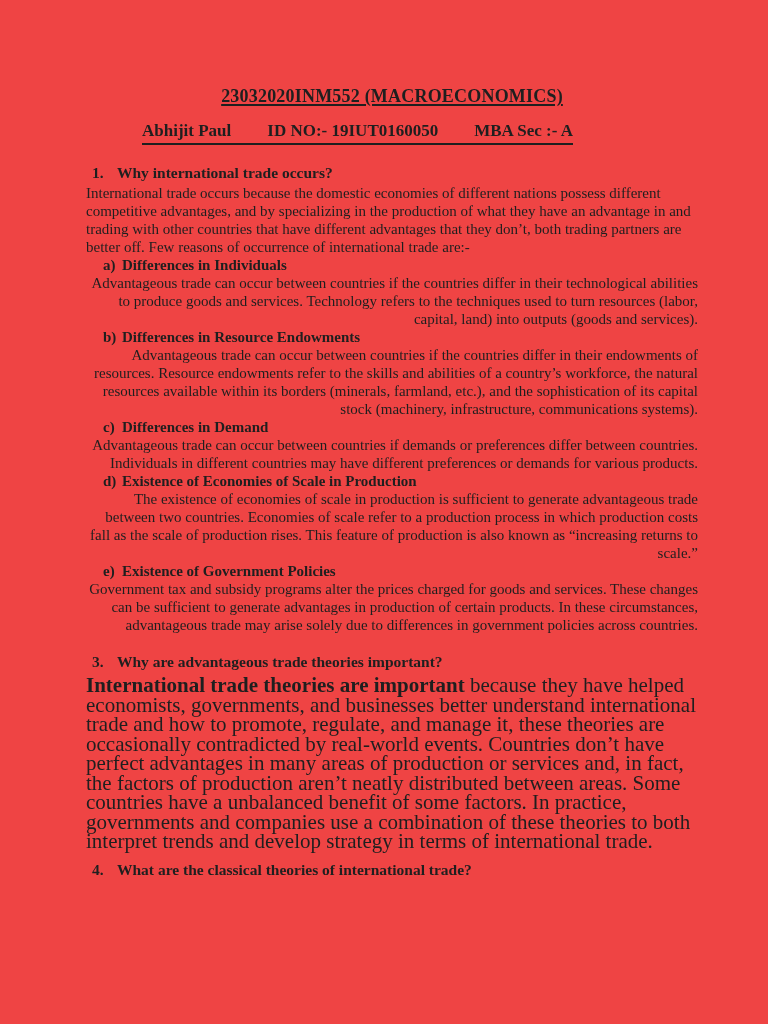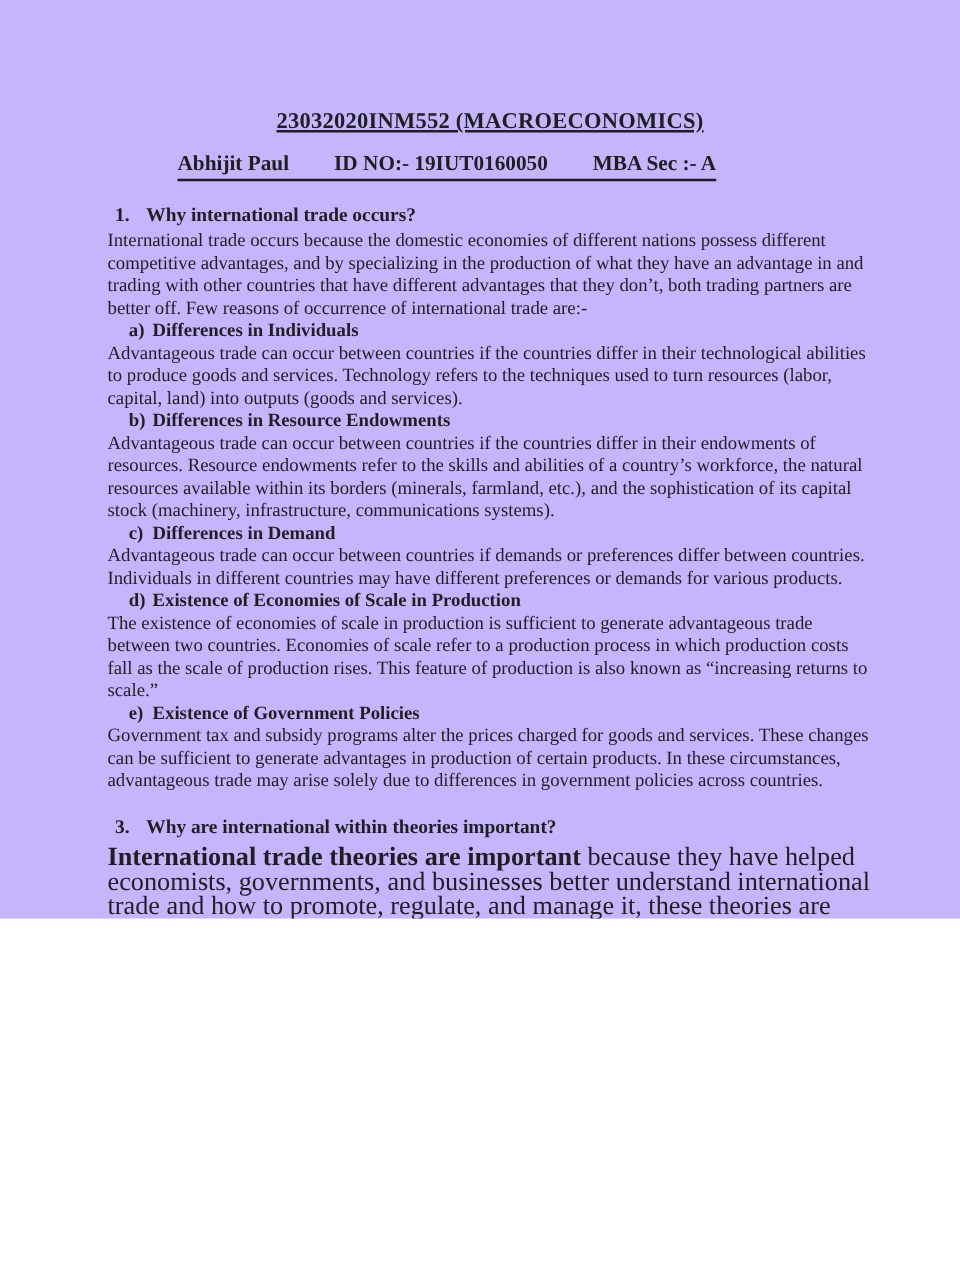--- a/index.html
+++ b/index.html
@@ -4,22 +4,22 @@
 <style>
   * { margin: 0; padding: 0; box-sizing: border-box; }
   html, body { background: #ffffff; }
   body {
     width: 768px;
     font-family: "Liberation Serif", "DejaVu Serif", serif;
   }
   .sheet {
     position: relative;
     width: 768px;
-    height: 735px;
-    background: #c4b5fd;
+    height: 1024px;
+    background: #ef4444;
     color: #1f1f1f;
     padding: 84px 70px 0 86px;
     overflow: hidden;
   }
   .doc-title {
     text-align: center;
     font-size: 18px;
     font-weight: 700;
     line-height: 24px;
     letter-spacing: 0.2px;
@@ -62,20 +62,21 @@
   .point-heading {
     display: flex;
     font-weight: 700;
     font-size: 15px;
     line-height: 18px;
   }
   .point-letter { flex: 0 0 19px; margin-left: 17px; }
   .point-body {
     font-size: 15px;
     line-height: 18px;
+    text-align: right;
   }
   .answer {
     font-size: 21px;
     line-height: 19.5px;
     margin-top: 4px;
   }
   .answer .lead { font-weight: 700; }
 </style>
 </head>
 <body>
@@ -124,21 +125,21 @@
   <div class="point-body">The existence of economies of scale in production is sufficient to generate advantageous trade between two countries. Economies of scale refer to a production process in which production costs fall as the scale of production rises. This feature of production is also known as “increasing returns to scale.”</div>
 
   <div class="point-heading">
     <span class="point-letter">e)</span>
     <span>Existence of Government Policies</span>
   </div>
   <div class="point-body">Government tax and subsidy programs alter the prices charged for goods and services. These changes can be sufficient to generate advantages in production of certain products. In these circumstances, advantageous trade may arise solely due to differences in government policies across countries.</div>
 
   <div class="q-heading q3">
     <span class="q-num">3.</span>
-    <span>Why are international within theories important?</span>
+    <span>Why are advantageous trade theories important?</span>
   </div>
 
   <div class="answer">
     <span class="lead">International trade theories are important</span><span> because they have helped economists, governments, and businesses better understand international trade and how to promote, regulate, and manage it, these theories are occasionally contradicted by real-world events. Countries don’t have perfect advantages in many areas of production or services and, in fact, the factors of production aren’t neatly distributed between areas. Some countries have a unbalanced benefit of some factors. In practice, governments and companies use a combination of these theories to both interpret trends and develop strategy in terms of international trade.</span>
   </div>
 
   <div class="q-heading q4">
     <span class="q-num">4.</span>
     <span>What are the classical theories of international trade?</span>
   </div>

